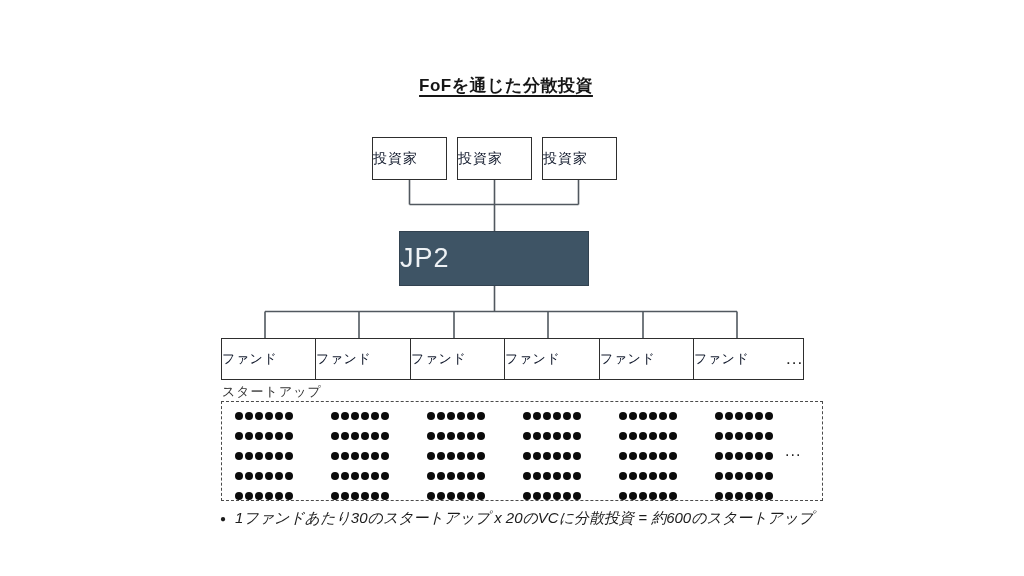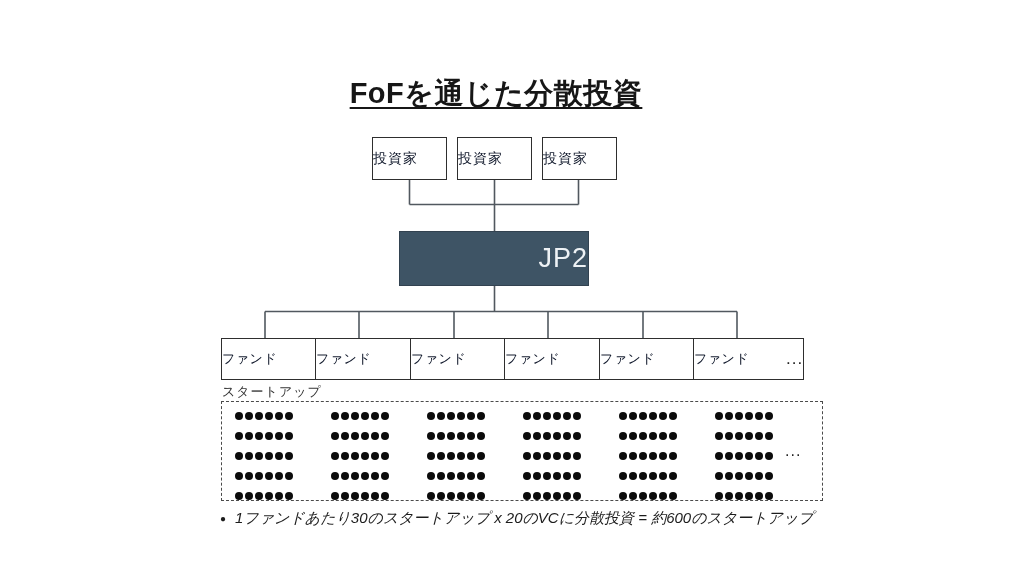--- a/index.html
+++ b/index.html
@@ -13,23 +13,23 @@
     width: 1024px;
     height: 576px;
     background: #ffffff;
     overflow: hidden;
     color: #1f1f1f;
   }
   .abs { position: absolute; }
 
   
   .title {
-    left: 346px; top: 74px; width: 300px;
+    left: 356px; top: 74px; width: 300px;
     text-align: center;
-    font-size: 29px;
+    font-size: 17px;
     font-weight: bold;
     color: #161616;
     text-decoration: underline;
     text-decoration-thickness: 2px;
     text-underline-offset: 4px;
     letter-spacing: 0.5px;
   }
 
   
   .connectors { left: 0; top: 0; width: 1024px; height: 576px; pointer-events: none; }
@@ -50,21 +50,21 @@
   .inv0 { left: 372px; }
   .inv1 { left: 457px; }
   .inv2 { left: 542px; }
 
   
   .fof {
     left: 399px; top: 231px; width: 190px; height: 55px;
     box-sizing: border-box;
     background: #3e5465;
     border: 1px solid #324250;
-    display: flex; align-items: center; justify-content: flex-end;
+    display: flex; align-items: center; justify-content: flex-start;
     color: #eef2f5;
     font-size: 27px;
     letter-spacing: 1px;
   }
 
   
   .fund { top: 338px; width: 111px; height: 42px; font-size: 13px; letter-spacing: 0.5px; }
   .f0 { left: 221px; }
   .f1 { left: 315px; }
   .f2 { left: 410px; }

